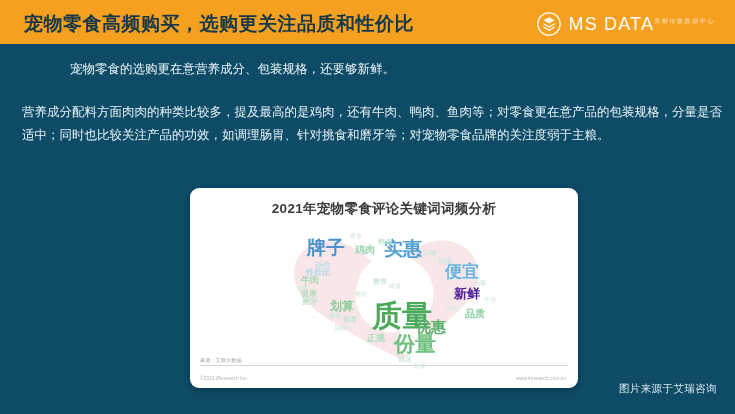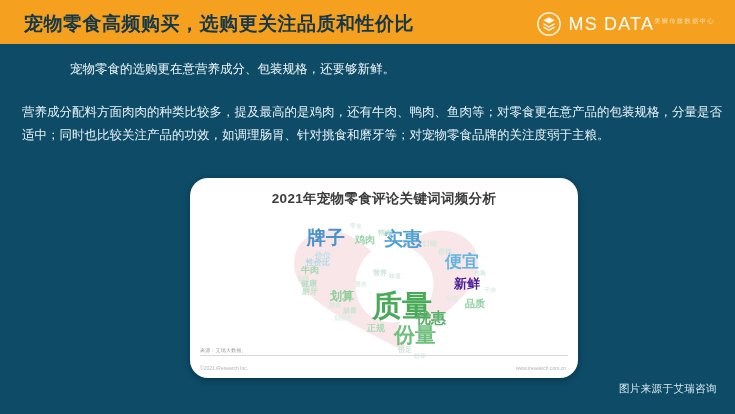--- a/index.html
+++ b/index.html
@@ -47,42 +47,42 @@
     font-size:12.5px; line-height:1.5; color:#f0f7fa;
     margin-bottom:22px; white-space:nowrap;margin-left:48px;
   }
   .para {
     font-size:12.5px; line-height:1.85; color:#e9f3f8;
     width:700px;
   }
 
   
   .card {
-    position:absolute; left:190px; top:178px;
+    position:absolute; left:190px; top:188px;
     width:388px; height:200px;
     background:#ffffff;
-    border-radius:18px;
+    border-radius:9px;
     box-shadow:0 2px 7px rgba(0,0,0,.28);
     overflow:hidden;
   }
   .card-title {
     text-align:center; margin-top:12px;
     font-size:13.5px; font-weight:bold; color:#3c3c3c;
     letter-spacing:.3px;
   }
 
   
   .cloud {
     position:absolute; left:0; top:32px;
     width:388px; height:145px;
   }
   .cloud svg { position:absolute; left:0; top:0; }
   .w {
     position:absolute;
-    font-family:Liberation Sans, sans-serif;
+    font-family:Liberation Serif, serif;
     font-weight:bold;
     white-space:nowrap;
     transform:translate(-50%,-50%);
     line-height:1;
   }
 
   
   .card-foot-rule {
     position:absolute; left:10px; right:10px; bottom:22px;
     border-top:1px solid #d8d8d8;

